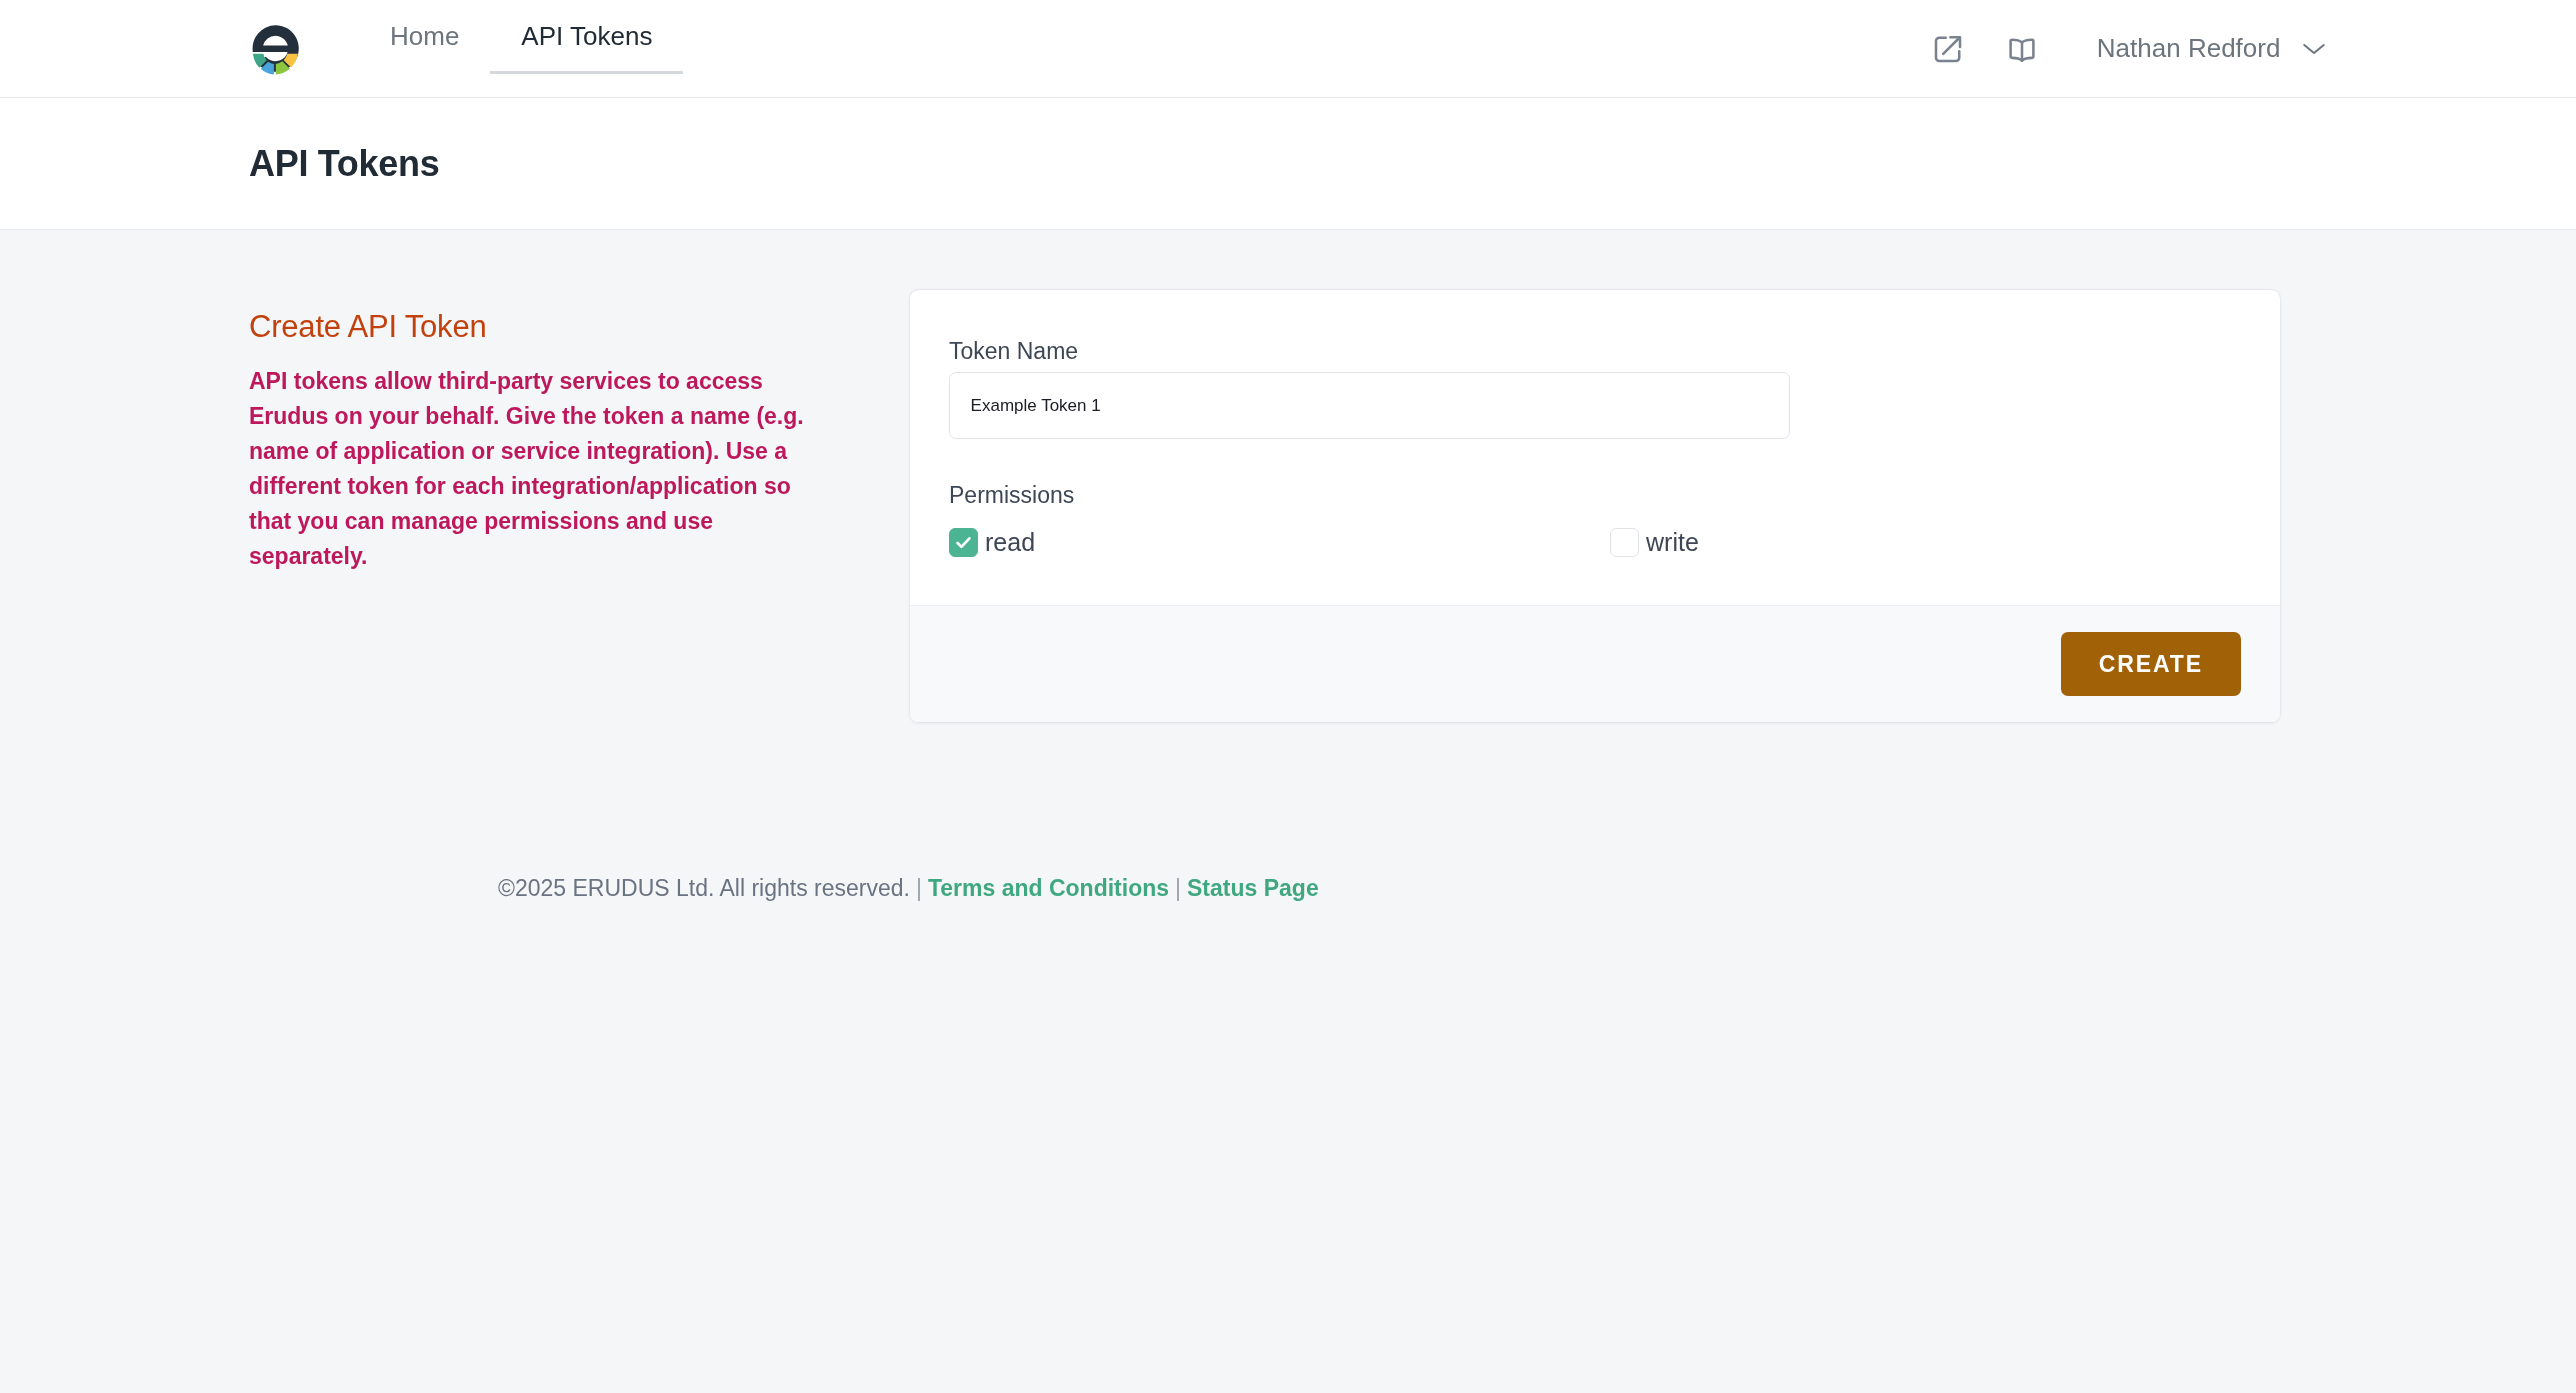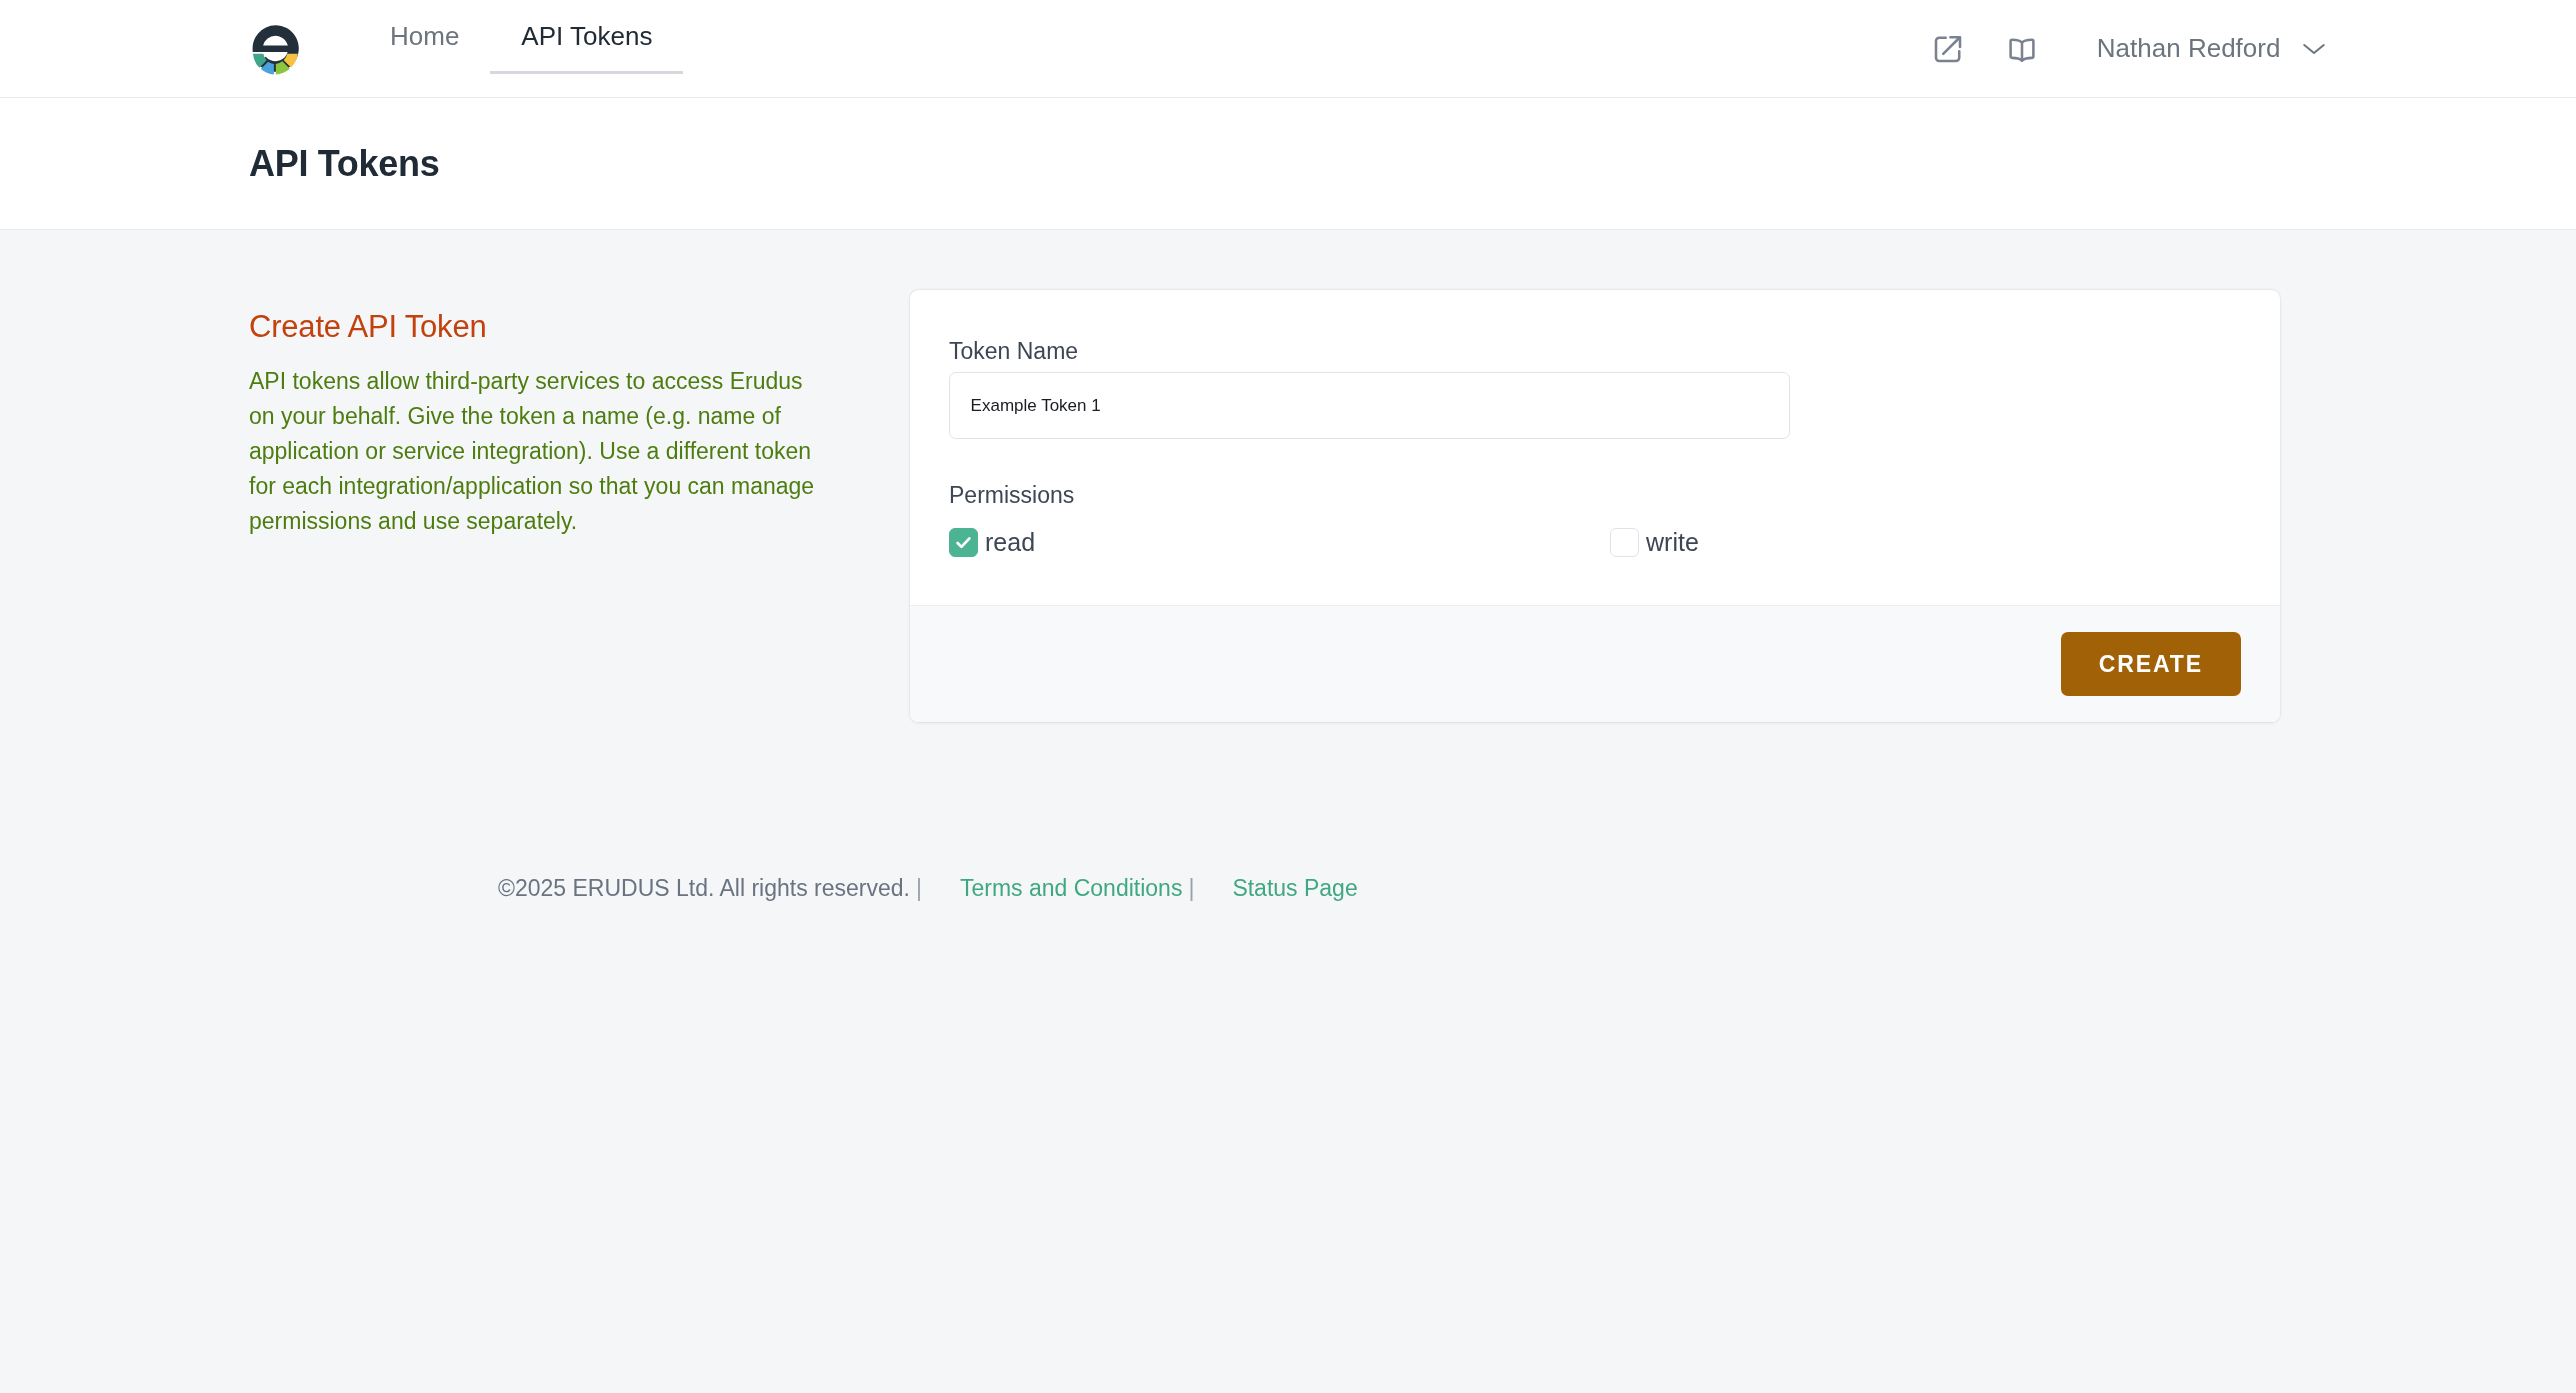--- a/index.html
+++ b/index.html
@@ -138,21 +138,22 @@
     font-size: 31px;
     color: #c2410c;
     margin-bottom: 19px;
     font-weight: normal;
     letter-spacing: -0.2px;
   }
 
   .section-desc {
     font-size: 23px;
     line-height: 35px;
-    color: #4d7c0f;
+    color: #be185d;
+    font-weight: bold;
   }
 
   .col-right {
     flex: 0 0 1370px;
     width: 1370px;
   }
 
   
   .card {
     background: #FFFFFF;
@@ -257,24 +258,23 @@
   
   .page-footer {
     padding: 153px 249px 0 249px;
     font-size: 23px;
     color: #6A7381;
     white-space: nowrap;
   }
 
   .footer-link {
     color: #3FA880;
-    font-weight: normal;
+    font-weight: bold;
     text-decoration: none;
     cursor: pointer;
-    margin-left: 32px;
   }
 
   .footer-sep { color: #9AA2AD; padding: 0 6px; }
 </style>
 </head>
 <body>
 
 <div class="navbar">
 
   <svg class="brand-logo" viewBox="0 0 100 100">

